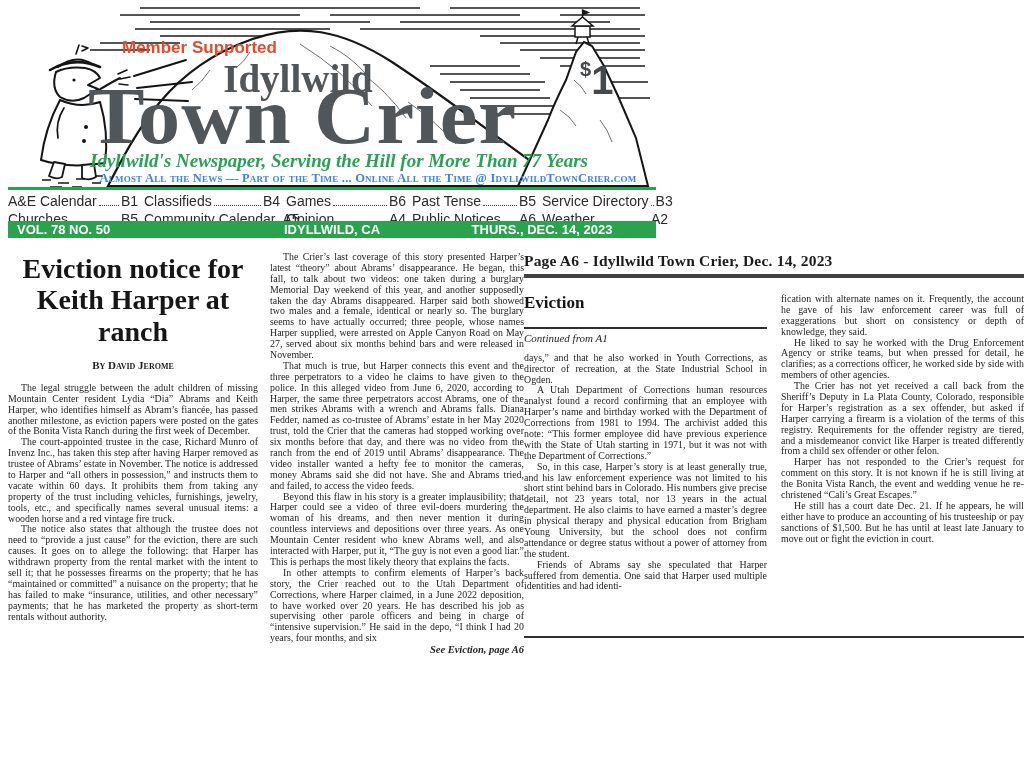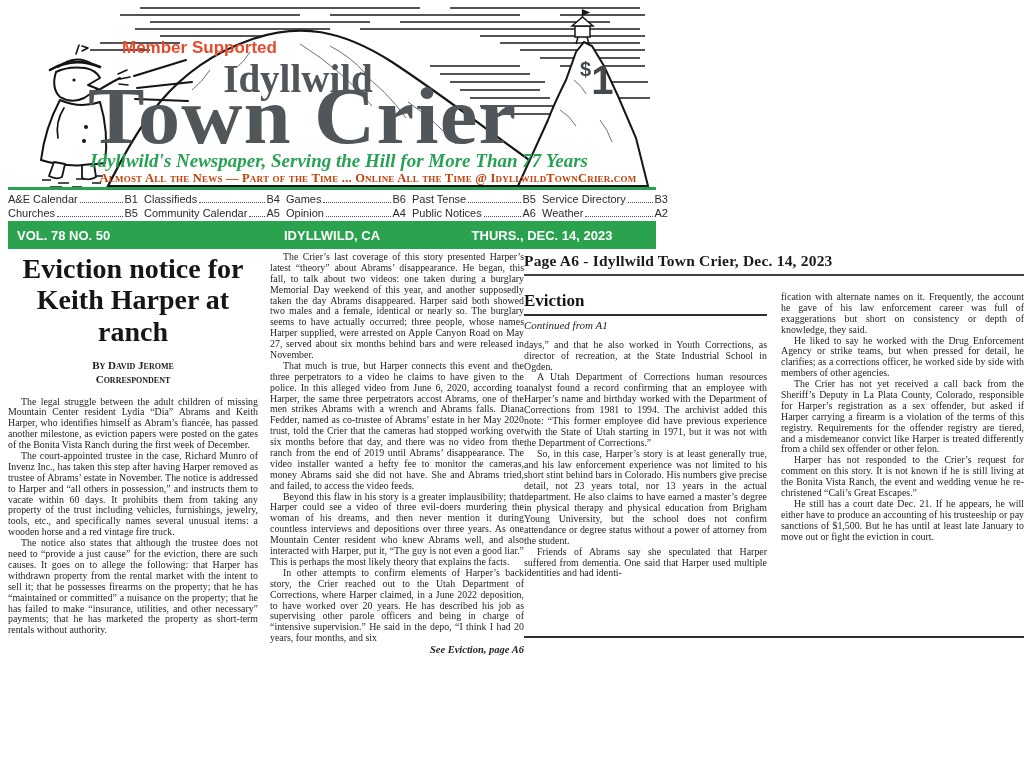--- a/index.html
+++ b/index.html
@@ -15,32 +15,32 @@
         font-weight:bold;font-size:39px;color:#51565a;letter-spacing:0px;}
   .title-big{position:absolute;left:88px;top:76px;width:560px;
         font-weight:bold;font-size:80px;line-height:1;color:#51565a;letter-spacing:1px;
         transform:scaleX(1.06);transform-origin:left top;white-space:nowrap;}
   .price{position:absolute;left:580px;top:58px;color:#43484c;font-family:"Liberation Sans",sans-serif;}
   .price .sym{font-size:20px;font-weight:bold;vertical-align:18px;}
   .price .amt{font-size:40px;font-weight:bold;}
   .tagline{position:absolute;left:90px;top:150px;width:556px;text-align:left;
         font-style:italic;font-weight:bold;font-size:19px;color:#28a254;}
   .subtagline{position:absolute;left:80px;top:171px;width:576px;text-align:center;
-        font-variant:small-caps;font-weight:bold;font-size:12.5px;color:#c2410c;letter-spacing:.2px;}
+        font-variant:small-caps;font-weight:bold;font-size:12.5px;color:#3b82f6;letter-spacing:.2px;}
   .green-rule{position:absolute;left:8px;top:187px;width:648px;height:3px;background:#28a254;}
 
   
   .index{position:absolute;left:8px;top:193px;width:648px;
         display:grid;grid-template-columns:130px 136px 120px 124px 126px;column-gap:6px;row-gap:2px;
-        font-family:"Liberation Sans",sans-serif;font-size:11px;color:#2b2b2b;}
+        font-family:"Liberation Sans",sans-serif;font-size:14px;color:#2b2b2b;}
   .idx-item{display:flex;align-items:baseline;white-space:nowrap;}
   .leader{flex:1;border-bottom:1.4px dotted #4a4a4a;margin:0 2px 2px 2px;min-width:3px;}
 
   
-  .dateline{position:absolute;left:8px;top:221px;width:648px;height:28px;background:#2aa24e;
+  .dateline{position:absolute;left:8px;top:221px;width:648px;height:17px;background:#2aa24e;
         display:flex;align-items:center;box-sizing:border-box;padding:0 9px;
         font-family:"Liberation Sans",sans-serif;font-weight:bold;font-size:13px;color:#ffffff;}
   .dateline .dl{flex:1;}
   .dl-c{text-align:center;}
   .dl-r{text-align:center;}
 
   
   .col{position:absolute;top:252px;text-align:justify;font-size:9.9px;line-height:1.1;color:#242424;}
   .col p{margin:0;text-indent:13px;}
   .col-left{left:8px;width:250px;}
@@ -48,26 +48,26 @@
   .headline{font-size:28px;line-height:1.12;font-weight:bold;text-align:center;color:#161616;
         margin:1px 0 12px 0;}
   .byline{font-variant:small-caps;font-weight:bold;font-size:11px;line-height:1.25;
         margin-bottom:10px;text-align:center;color:#1c1c1c;}
   .jump{font-style:italic;font-weight:600;text-align:right;font-size:10.5px;margin-top:2px;text-indent:0;}
 
   
   .a6{position:absolute;left:524px;top:252px;width:500px;height:386px;border-bottom:2px solid #2e2e2e;
         box-sizing:border-box;}
   .a6-header{font-size:15.5px;font-weight:600;color:#1b1b1b;letter-spacing:.2px;
-        padding-bottom:4px;border-bottom:2px solid #404040;}
+        padding-bottom:4px;border-bottom:4px solid #404040;}
   .a6-cols{display:flex;gap:14px;margin-top:16px;}
   .a6-col{width:243px;text-align:justify;font-size:9.9px;line-height:1.1;color:#242424;}
   .a6-col p{margin:0;text-indent:13px;}
   .a6-col p.noind{text-indent:0;}
-  .evic-title{font-size:17px;font-weight:bold;color:#141414;padding-bottom:3px;
+  .evic-title{font-size:17px;font-weight:bold;color:#141414;padding-bottom:14px;
         border-bottom:2px solid #2e2e2e;margin-bottom:3px;text-align:left;}
   .cont-from{font-style:italic;font-size:11px;margin-bottom:9px;text-align:left;}
 </style>
 </head>
 <body>
 
 <div class="page">
 
   <header class="masthead">
     <svg class="mast-art" width="660" height="190" viewBox="0 0 660 190" aria-hidden="true">
@@ -211,21 +211,20 @@
   <div class="dateline">
     <span class="dl">VOL. 78  NO. 50</span>
     <span class="dl dl-c">IDYLLWILD, CA</span>
     <span class="dl dl-r">THURS., DEC. 14, 2023</span>
   </div>
 
   <article class="col col-left">
     <h1 class="headline">Eviction notice for Keith Harper at ranch</h1>
     <div class="byline">
       <div>By David Jerome</div>
-      <div>Correspondent</div>
     </div>
     <p>The legal struggle between the adult children of missing Mountain Center resident Lydia “Dia” Abrams and Keith Harper, who identifies himself as Abram’s fiancée, has passed another milestone, as eviction papers were posted on the gates of the Bonita Vista Ranch during the first week of December.</p>
     <p>The court-appointed trustee in the case, Richard Munro of Invenz Inc., has taken this step after having Harper removed as trustee of Abrams’ estate in November. The notice is addressed to Harper and “all others in possession,” and instructs them to vacate within 60 days. It prohibits them from taking any property of the trust including vehicles, furnishings, jewelry, tools, etc., and specifically names several unusual items: a wooden horse and a red vintage fire truck.</p>
     <p>The notice also states that although the trustee does not need to “provide a just cause” for the eviction, there are such causes. It goes on to allege the following: that Harper has withdrawn property from the rental market with the intent to sell it; that he possesses firearms on the property; that he has “maintained or committed” a nuisance on the property; that he has failed to make “insurance, utilities, and other necessary” payments; that he has marketed the property as short-term rentals without authority.</p>
   </article>
 
   <article class="col col-mid">
     <p>The Crier’s last coverage of this story presented Harper’s latest “theory” about Abrams’ disappearance. He began, this fall, to talk about two videos: one taken during a burglary Memorial Day weekend of this year, and another supposedly taken the day Abrams disappeared. Harper said both showed two males and a female, identical or nearly so. The burglary seems to have actually occurred; three people, whose names Harper supplied, were arrested on Apple Canyon Road on May 27, served about six months behind bars and were released in November.</p>
     <p>That much is true, but Harper connects this event and the three perpetrators to a video he claims to have given to the police. In this alleged video from June 6, 2020, according to Harper, the same three perpetrators accost Abrams, one of the men strikes Abrams with a wrench and Abrams falls. Diana Fedder, named as co-trustee of Abrams’ estate in her May 2020 trust, told the Crier that the cameras had stopped working over six months before that day, and there was no video from the ranch from the end of 2019 until Abrams’ disappearance. The video installer wanted a hefty fee to monitor the cameras, money Abrams said she did not have. She and Abrams tried, and failed, to access the video feeds.</p>
     <p>Beyond this flaw in his story is a greater implausibility; that Harper could see a video of three evil-doers murdering the woman of his dreams, and then never mention it during countless interviews and depositions over three years. As one Mountain Center resident who knew Abrams well, and also interacted with Harper, put it, “The guy is not even a good liar.” This is perhaps the most likely theory that explains the facts.</p>

